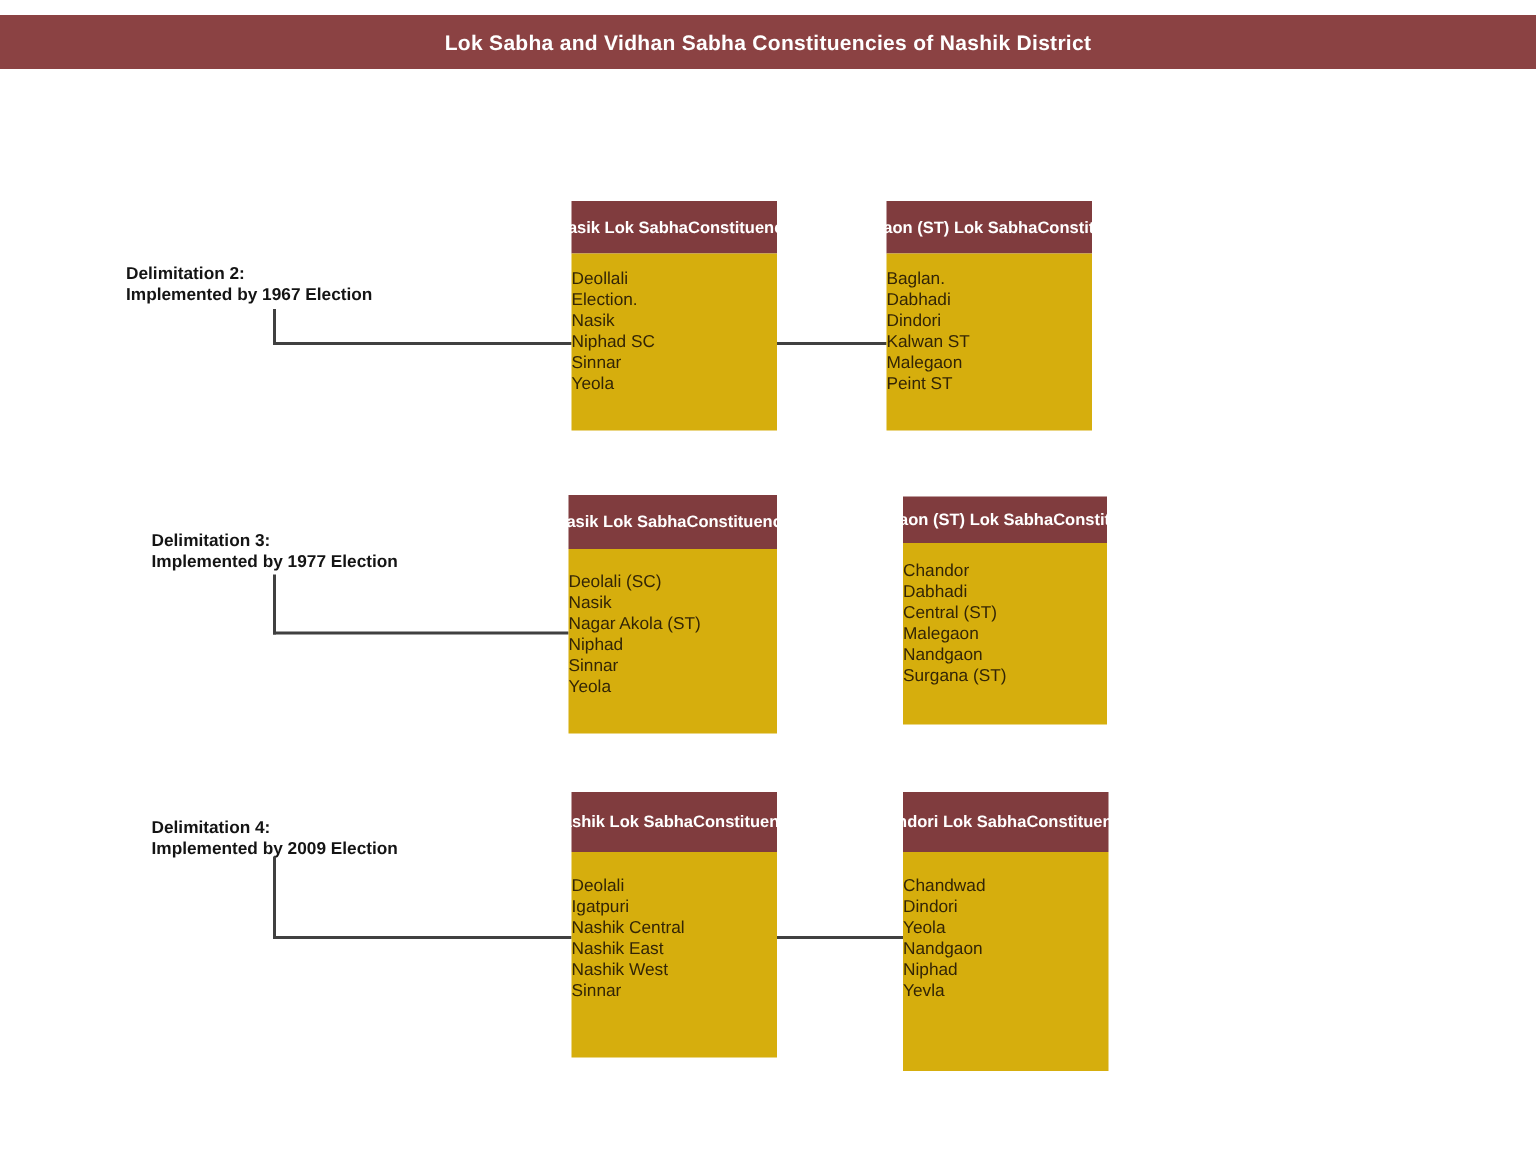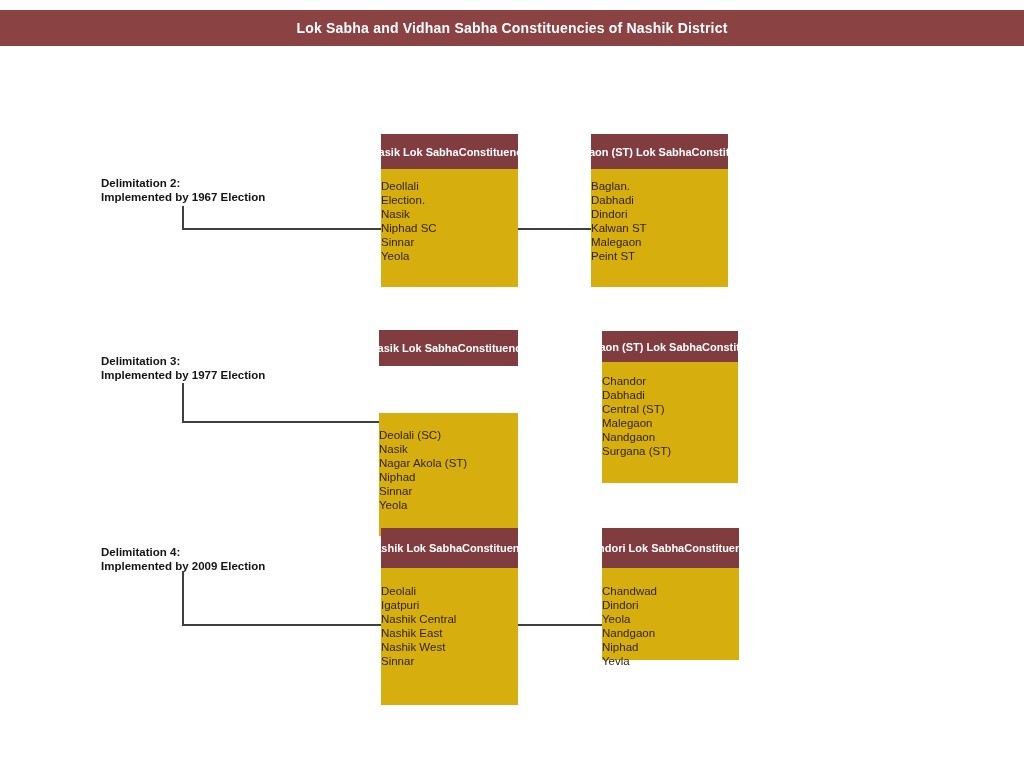--- a/index.html
+++ b/index.html
@@ -22,48 +22,48 @@
   .box-header{
     background:var(--box-header,#803C3E);color:#ffffff;font-weight:bold;font-size:11px;
     line-height:14px;display:flex;flex-direction:row;align-items:center;justify-content:center;
     text-align:center;white-space:nowrap;overflow:visible;
   }
   .box-body{
     background:var(--box-body,#D6AE0D);color:var(--body-text,#332506);
     font-size:11.5px;line-height:14px;text-align:left;box-sizing:border-box;
   }
   
-  #r1-label{left:101px;top:176px;}
+  #r1-label{left:84px;top:176px;}
   #r1-vline{left:182px;top:206px;width:2px;height:24px;}
   #r1-hline1{left:182px;top:228px;width:199px;height:2px;}
   #r1-hline2{left:518px;top:228px;width:73px;height:2px;}
   #r1b1{left:381px;top:134px;width:137px;}
   #r1b2{left:591px;top:134px;width:137px;}
   .hdr-r1{height:35px;}
   .body-r1{height:118px;padding-top:10px;}
   
   #r2-label{left:101px;top:354px;}
   #r2-vline{left:182px;top:383px;width:2px;height:40px;}
   #r2-hline1{left:182px;top:421px;width:197px;height:2px;}
   #r2b1{left:379px;top:330px;width:139px;}
   #r2b2{left:602px;top:331px;width:136px;}
   .hdr-r2a{height:36px;}
-  .body-r2a{height:123px;padding-top:15px;margin-top:47px;}
+  .body-r2a{height:123px;padding-top:15px;}
   .hdr-r2b{height:31px;}
   .body-r2b{height:121px;padding-top:12px;}
   
   #r3-label{left:101px;top:545px;}
   #r3-vline{left:182px;top:571px;width:2px;height:55px;}
   #r3-hline1{left:182px;top:624px;width:199px;height:2px;}
   #r3-hline2{left:518px;top:624px;width:84px;height:2px;}
   #r3b1{left:381px;top:528px;width:137px;}
   #r3b2{left:602px;top:528px;width:137px;}
   .hdr-r3{height:40px;}
   .body-r3a{height:137px;padding-top:16px;}
-  .body-r3b{height:92px;padding-top:16px;}
+  .body-r3b{height:146px;padding-top:16px;}
 </style>
 </head>
 <body>
 
 <div class="canvas">
 
   <div class="titlebar">
     <span>Lok Sabha and Vidhan Sabha Constituencies of Nashik District</span>
   </div>
 

